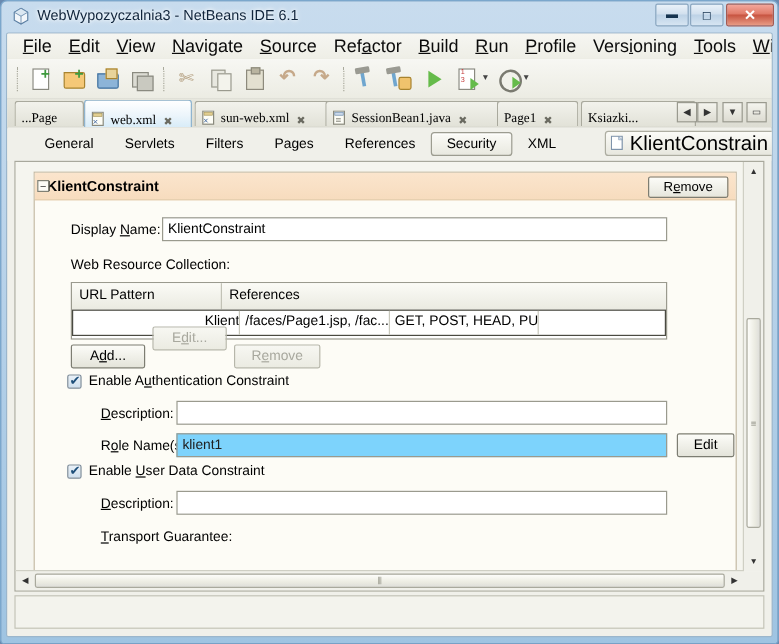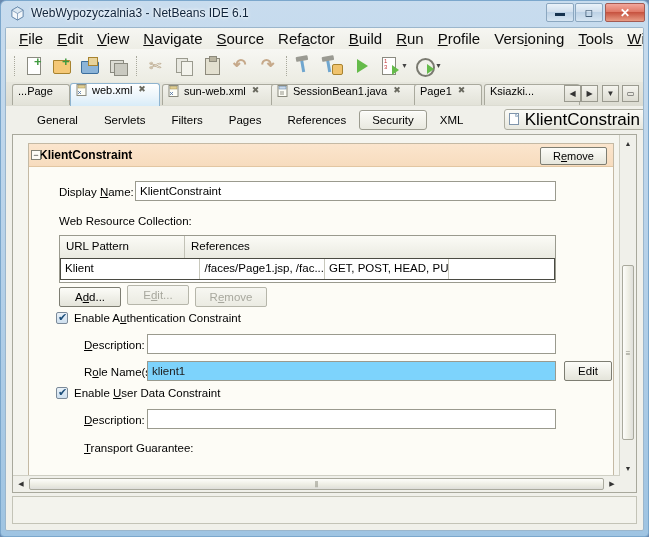--- a/index.html
+++ b/index.html
@@ -112,28 +112,29 @@
 
   
   #tabbar {
     position: absolute; left: 0; top: 54px; right: 0; height: 24px;
     background: linear-gradient(to bottom, #e7e7de 0%, #dcdcd2 100%);
     border-bottom: 1px solid #a9a99d;
   }
   .dtab {
     position: absolute; top: 2px; height: 21px;
     box-sizing: border-box;
-    display: flex; align-items: flex-start;
+    display: flex; align-items: flex-end;
     padding: 0 5px;
     border: 1px solid #a9a99d;
     border-bottom: none;
     border-radius: 3px 3px 0 0;
     background: linear-gradient(to bottom, #f2f2ec 0%, #e2e2d8 100%);
     white-space: nowrap;
     font-size: 11px;
+    font-family: Liberation Serif, serif;
   }
   .dtab.active {
     background: linear-gradient(to bottom, #ffffff 0%, #ecf5fb 55%, #d8ecf8 100%);
     border-color: #8fb4cf;
     height: 23px;
     z-index: 3;
   }
   .dtab .tab-x {
     font-size: 9px; color: #6a6a60; margin-left: 6px;
   }
@@ -727,31 +728,31 @@
           <input class="txtfield" style="left: 106px; top: 37px; width: 421px;" value="KlientConstraint">
 
           <div class="fld-label" style="left:30px; top:71px;">Web Resource Collection:</div>
 
           <div id="res-table">
             <div id="thead">
               <div class="th" style="width:125px;">URL Pattern</div>
               <div class="th" style="width:105px;border-right:none;">References</div>
             </div>
             <div id="trow">
-              <div class="td" style="width:140px;">Klient</div>
+              <div class="td" style="width:140px;text-align:right;">Klient</div>
               <div class="td" style="width:125px;">/faces/Page1.jsp, /fac...</div>
               <div class="td" style="width:125px;">GET, POST, HEAD, PU...</div>
               <div class="td" style="width:105px;border-right:none;"></div>
             </div>
           </div>
 
           <div class="btn" style="left:30px; top:143px; width:62px;">
             <span>A<u>d</u>d...</span>
           </div>
-          <div class="btn disabled" style="left:98px; top:141px; width:62px;">
+          <div class="btn disabled" style="left:98px; top:128px; width:62px;">
             <span>E<u>d</u>it...</span>
           </div>
           <div class="btn disabled" style="left:166px; top:143px; width:72px;">
             <span>R<u>e</u>move</span>
           </div>
 
           <div class="cbrow" style="left:27px; top:168px;">
             <span class="cbox"></span>
             <span class="cb-label">
               Enable A<u>u</u>thentication Constraint

